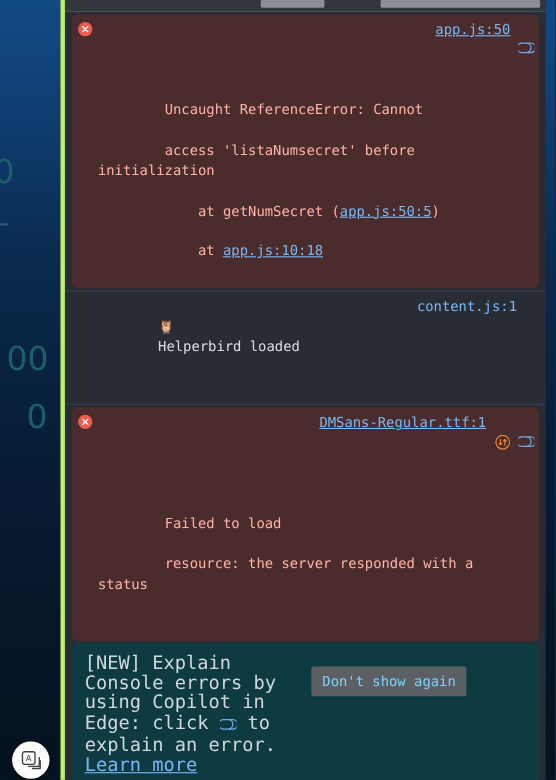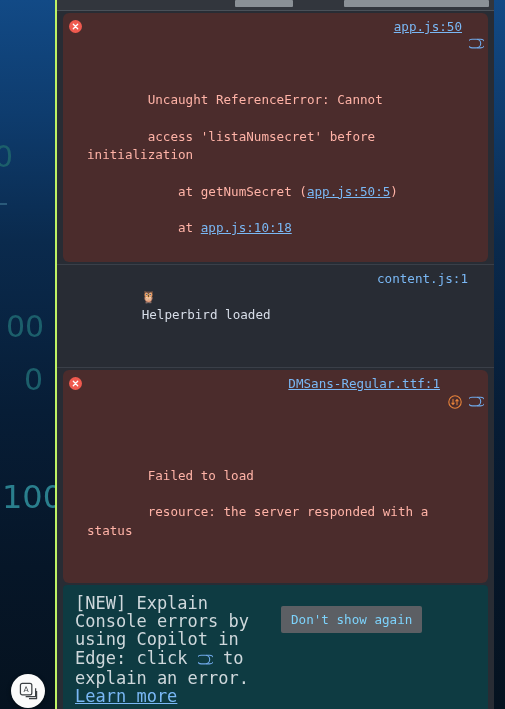--- a/index.html
+++ b/index.html
@@ -33,21 +33,21 @@
   .float-btn{
     position:absolute;left:11px;top:674px;width:34px;height:34px;border-radius:50%;
     background:#fbfbfb;box-shadow:0 1px 4px rgba(0,0,0,.45);
     display:flex;align-items:center;justify-content:center;
   }
 
   
   .devtools{
     position:absolute;left:55px;top:0;width:437px;height:709px;
     background:#282c34;
-    border-left:2px solid #bef264;
+    border-left:4px solid #bef264;
     overflow:hidden;
   }
   .dt-toolbar{
     position:relative;height:10px;background:#32363d;
     border-bottom:1px solid #4a5058;
   }
   .tb-chip{position:absolute;top:0;height:7px;background:#9aa0a6;border-radius:1px;opacity:.85;}
   .tb-chip.c1{left:178px;width:58px;}
   .tb-chip.c2{left:287px;width:145px;}
 
@@ -122,21 +122,20 @@
 </head>
 <body>
 
 <div id="root">
 
   <div class="page-bg"></div>
   <div class="tiny-dash"></div>
   <div class="page-num pn-a">0</div>
   <div class="page-num pn-b">00</div>
   <div class="page-num pn-c">0</div>
-  <div class="page-num pn-d">100</div>
 
   <div class="float-btn">
     <svg width="19" height="19" viewBox="0 0 20 20">
       <rect x="1.5" y="1.5" width="12" height="12" rx="2" fill="none" stroke="#3c4043" stroke-width="1.3"></rect>
       <text x="7.5" y="10.4" font-size="8" fill="#3c4043" text-anchor="middle" font-family="DejaVu Sans, sans-serif">A</text>
       <path d="M7 15.5 L17.5 15.5 L17.5 6.5" fill="none" stroke="#3c4043" stroke-width="1.3" stroke-linejoin="round"></path>
       <path d="M10.5 17.5 L18.5 17.5 L18.5 9.5" fill="none" stroke="#3c4043" stroke-width="1.3" stroke-linejoin="round"></path>
     </svg>
   </div>
 

